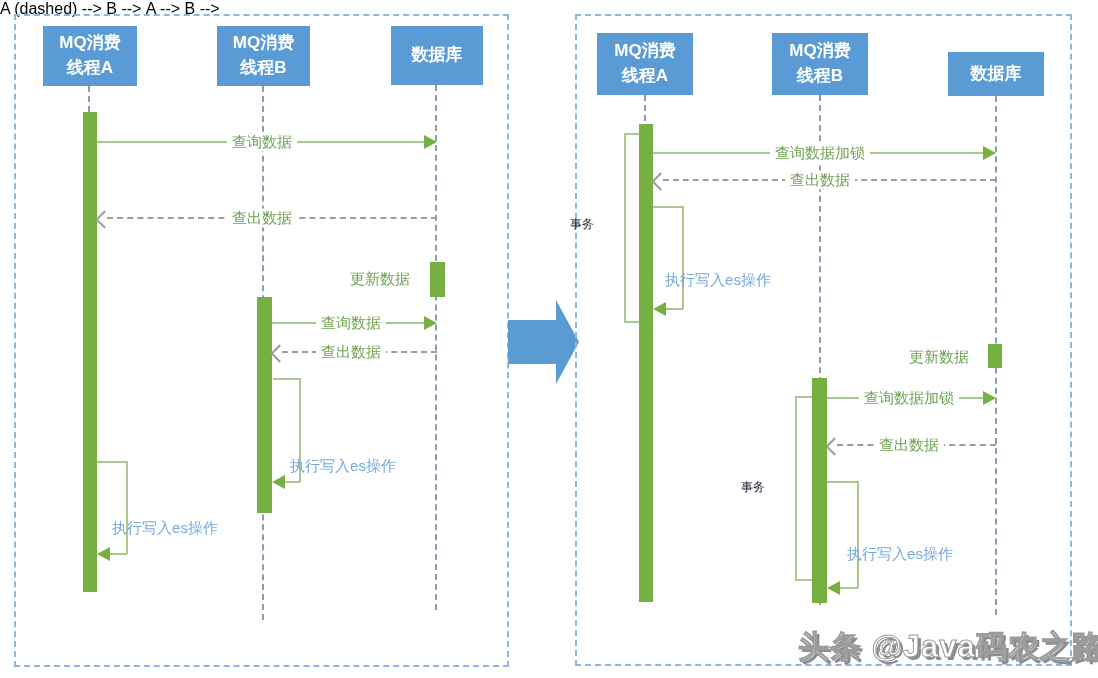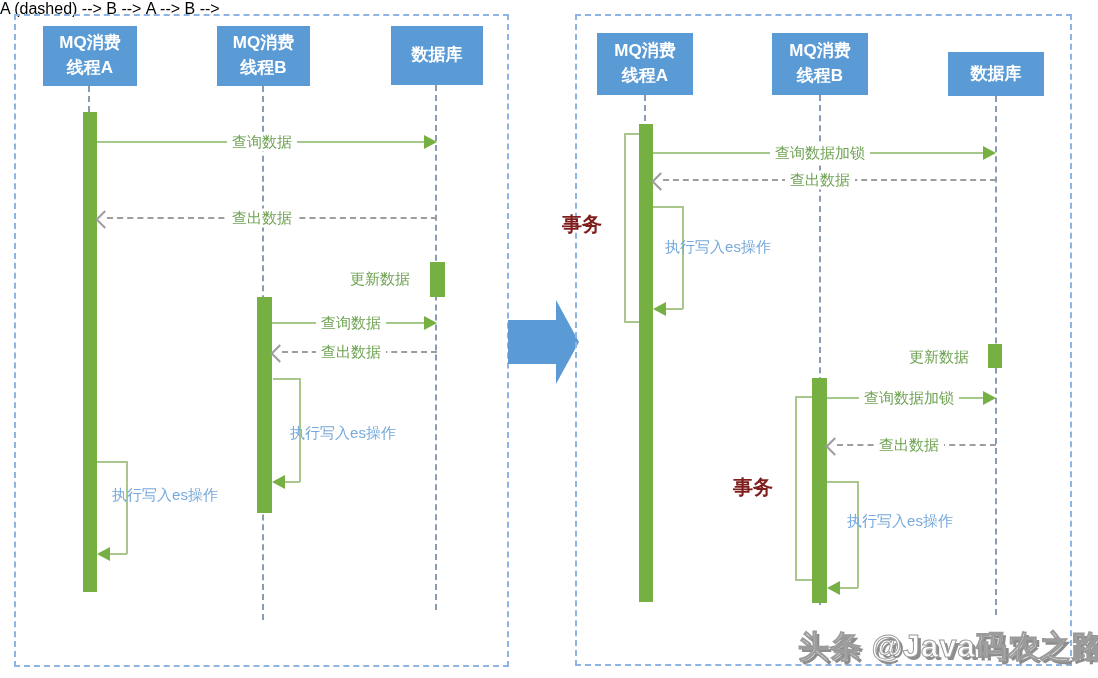--- a/index.html
+++ b/index.html
@@ -16,23 +16,23 @@
   .hthin{position:absolute;height:0;border-top:2px solid #A9C68C;}
   .arrow-r{position:absolute;width:0;height:0;border-left:13px solid #76B043;
            border-top:7px solid transparent;border-bottom:7px solid transparent;}
   .arrow-l{position:absolute;width:0;height:0;border-right:13px solid #76B043;
            border-top:7px solid transparent;border-bottom:7px solid transparent;}
   .chev{position:absolute;width:11px;height:11px;border-left:2px solid #9D9D9D;
         border-bottom:2px solid #9D9D9D;transform:rotate(45deg);}
   .lbl{position:absolute;transform:translate(-50%,-50%);background:#fff;padding:0 5px;
        font-size:15px;white-space:nowrap;}
   .green-t{color:#6FA253;}
-  .blue-t{color:#76A9DC;background:transparent;}
-  .trans-t{position:absolute;transform:translate(-50%,-50%);color:#7f1d1d;font-weight:bold;
-           font-size:20px;white-space:nowrap;}
+  .blue-t{color:#76A9DC;background:transparent;margin-top:33px;}
+  .trans-t{position:absolute;transform:translate(-50%,-50%);color:#0f172a;font-weight:normal;
+           font-size:12px;white-space:nowrap;}
   .note-t{position:absolute;transform:translate(-50%,-50%);color:#6FA253;font-size:15px;white-space:nowrap;}
   .big-arrow-body{position:absolute;background:#5B9BD5;}
   .big-arrow-head{position:absolute;width:0;height:0;border-left:23px solid #5B9BD5;
                   border-top:42px solid transparent;border-bottom:42px solid transparent;}
   .watermark{position:absolute;font-size:31px;font-weight:bold;color:#fff;
              -webkit-text-stroke:1px #9b9b9b;text-shadow:3px 3px 0 #8d8d8d;white-space:nowrap;letter-spacing:1px;}
 </style>
 </head>
 <body>
 

